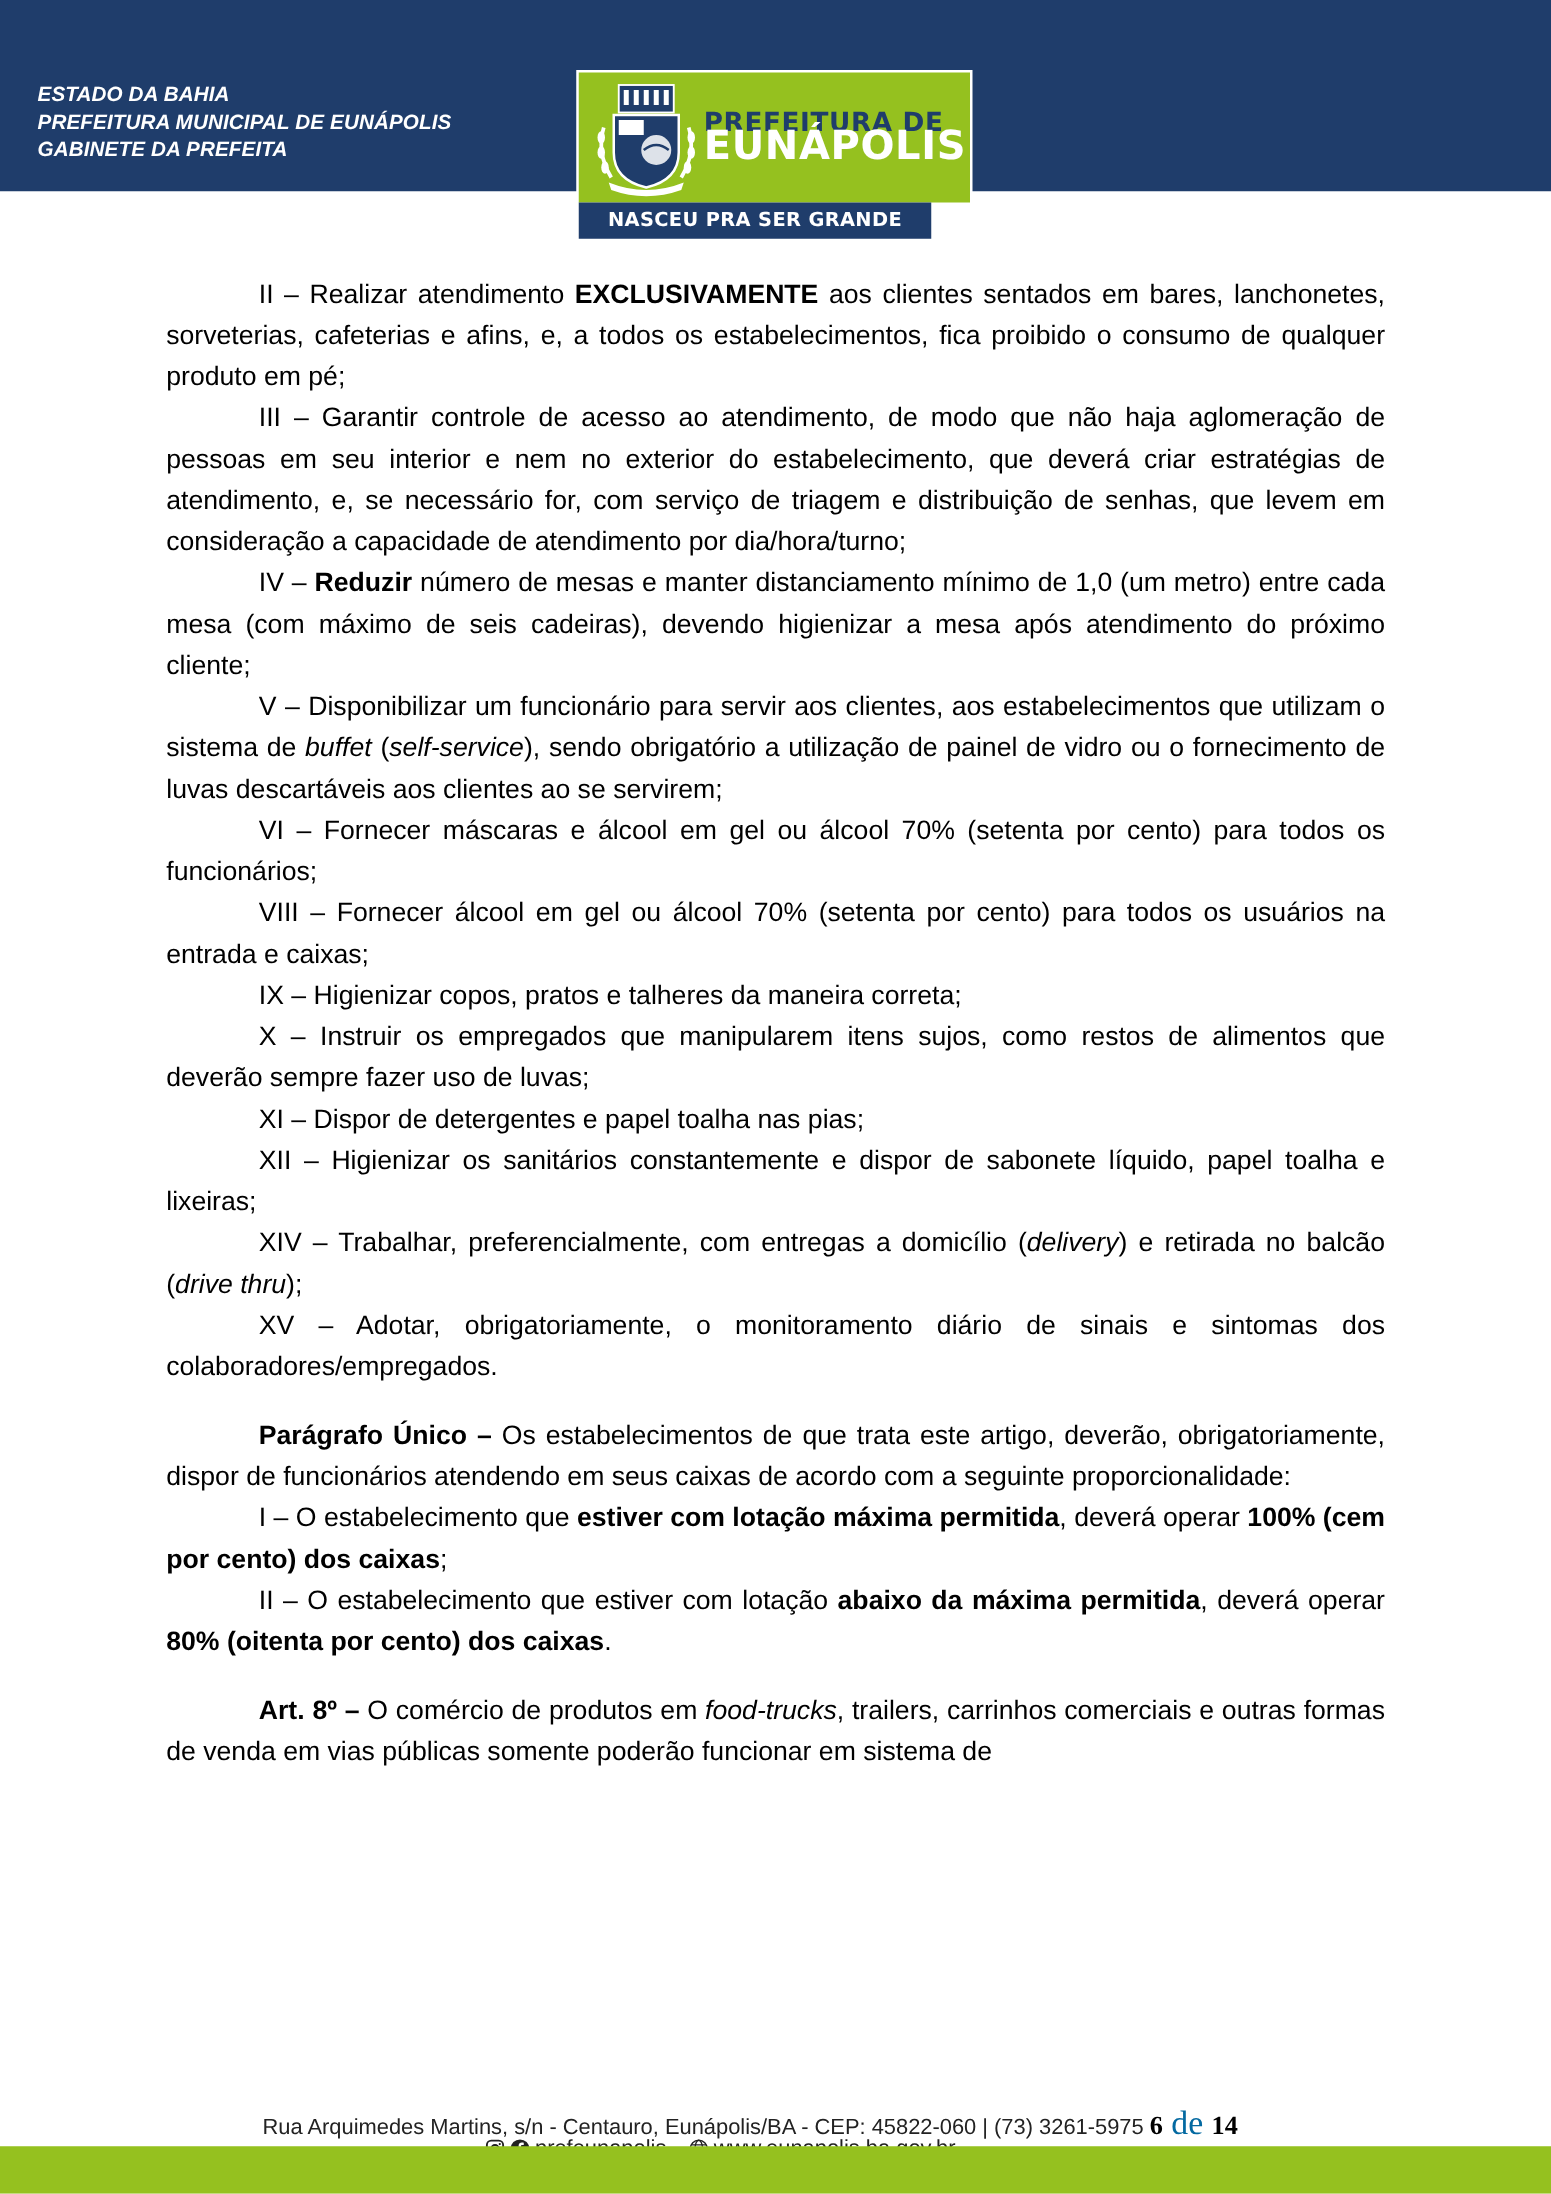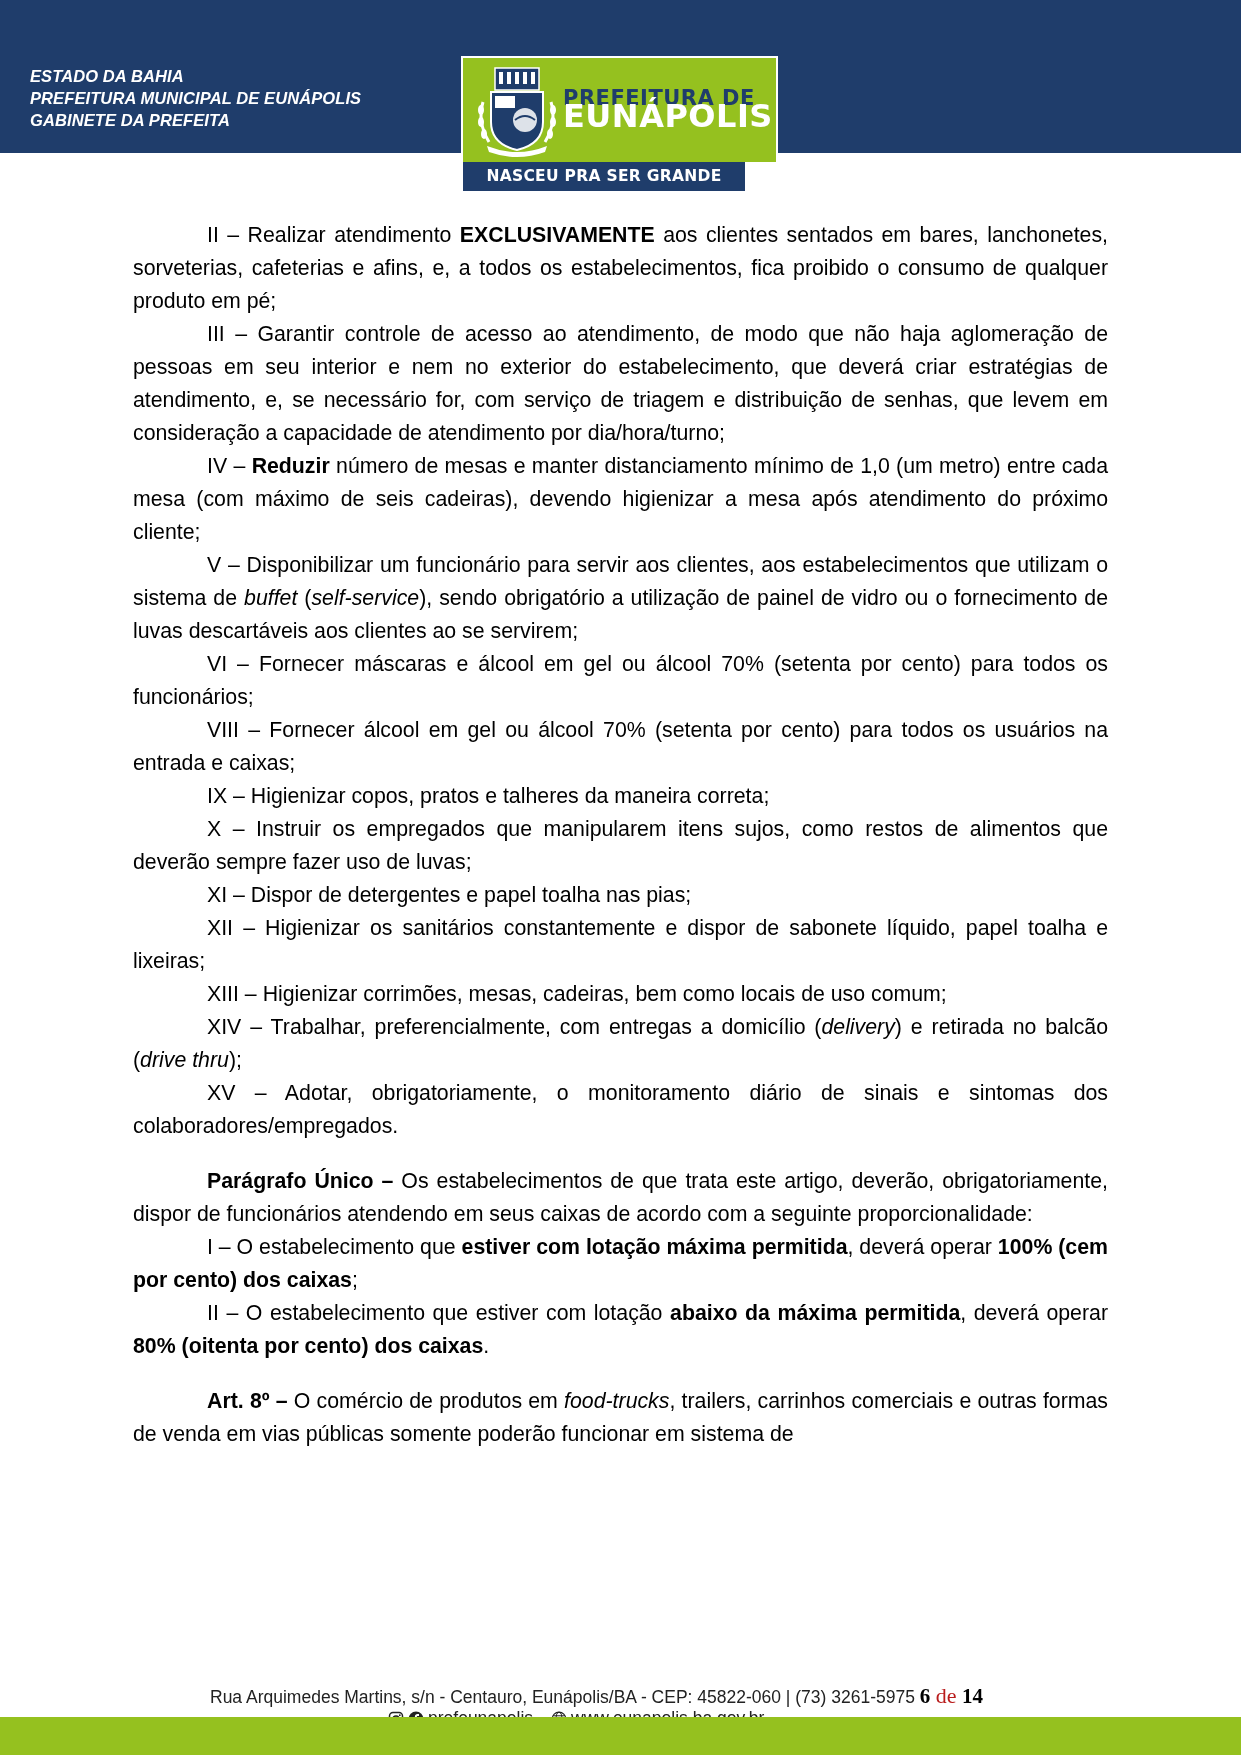--- a/index.html
+++ b/index.html
@@ -57,21 +57,21 @@
     .content i { font-style: italic; }
     .footer-address {
       position: absolute; left: 210px; top: 1683px; width: 900px;
       font-size: 17.5px; color: #222; white-space: nowrap;
       font-family: "Liberation Sans Narrow", "Liberation Sans", sans-serif;
     }
     .footer-address .page-num {
       font-family: "Liberation Serif", serif; font-weight: bold; font-size: 21px; color: #000;
     }
     .footer-address .page-sep {
-      font-family: "Liberation Serif", serif; font-size: 22px; color: #b91c1c;
+      font-family: "Liberation Serif", serif; font-size: 27px; color: #0369a1;
     }
     .footer-social {
       position: absolute; left: 388px; top: 1708px; font-size: 17.5px; color: #222;
       white-space: nowrap; display: flex; align-items: center; gap: 4px;
     }
     .footer-social .ico { display: inline-block; width: 16px; height: 16px; }
     .footer-green {
       position: absolute; left: 0; top: 1717px; width: 1241px; height: 38px;
       background: #95c11f;
     }
@@ -128,21 +128,20 @@
   <p class="indent"><span>II –</span><span> Realizar atendimento </span><b>EXCLUSIVAMENTE</b><span> aos clientes sentados em bares, lanchonetes, sorveterias, cafeterias e afins, e, a todos os estabelecimentos, fica proibido o consumo de qualquer produto em pé;</span></p>
   <p class="indent"><span>III –</span><span> Garantir controle de acesso ao atendimento, de modo que não haja aglomeração de pessoas em seu interior e nem no exterior do estabelecimento, que deverá criar estratégias de atendimento, e, se necessário for, com serviço de triagem e distribuição de senhas, que levem em consideração a capacidade de atendimento por dia/hora/turno;</span></p>
   <p class="indent"><span>IV –</span><span> </span><b>Reduzir</b><span> número de mesas e manter distanciamento mínimo de 1,0 (um metro) entre cada mesa (com máximo de seis cadeiras), devendo higienizar a mesa após atendimento do próximo cliente;</span></p>
   <p class="indent"><span>V –</span><span> Disponibilizar um funcionário para servir aos clientes, aos estabelecimentos que utilizam o sistema de </span><i>buffet</i><span> (</span><i>self-service</i><span>), sendo obrigatório a utilização de painel de vidro ou o fornecimento de luvas descartáveis aos clientes ao se servirem;</span></p>
   <p class="indent"><span>VI –</span><span> Fornecer máscaras e álcool em gel ou álcool 70% (setenta por cento) para todos os funcionários;</span></p>
   <p class="indent"><span>VIII –</span><span> Fornecer álcool em gel ou álcool 70% (setenta por cento) para todos os usuários na entrada e caixas;</span></p>
   <p class="indent"><span>IX –</span><span> Higienizar copos, pratos e talheres da maneira correta;</span></p>
   <p class="indent"><span>X –</span><span> Instruir os empregados que manipularem itens sujos, como restos de alimentos que deverão sempre fazer uso de luvas;</span></p>
   <p class="indent"><span>XI –</span><span> Dispor de detergentes e papel toalha nas pias;</span></p>
   <p class="indent"><span>XII –</span><span> Higienizar os sanitários constantemente e dispor de sabonete líquido, papel toalha e lixeiras;</span></p>
-  <p class="indent"><span>XIII –</span><span> Higienizar corrimões, mesas, cadeiras, bem como locais de uso comum;</span></p>
   <p class="indent"><span>XIV –</span><span> Trabalhar, preferencialmente, com entregas a domicílio (</span><i>delivery</i><span>) e retirada no balcão (</span><i>drive thru</i><span>);</span></p>
   <p class="indent"><span>XV –</span><span> Adotar, obrigatoriamente, o monitoramento diário de sinais e sintomas dos colaboradores/empregados.</span></p>
 
   <p class="indent gap"><b>Parágrafo Único –</b><span> Os estabelecimentos de que trata este artigo, deverão, obrigatoriamente, dispor de funcionários atendendo em seus caixas de acordo com a seguinte proporcionalidade:</span></p>
   <p class="indent"><span>I –</span><span> O estabelecimento que </span><b>estiver com lotação máxima permitida</b><span>, deverá operar </span><b>100% (cem por cento) dos caixas</b><span>;</span></p>
   <p class="indent"><span>II –</span><span> O estabelecimento que estiver com lotação </span><b>abaixo da máxima permitida</b><span>, deverá operar </span><b>80% (oitenta por cento) dos caixas</b><span>.</span></p>
 
   <p class="indent gap"><b>Art. 8º –</b><span> O comércio de produtos em </span><i>food-trucks</i><span>, trailers, carrinhos comerciais e outras formas de venda em vias públicas somente poderão funcionar em sistema de</span></p>
 </div>
 

